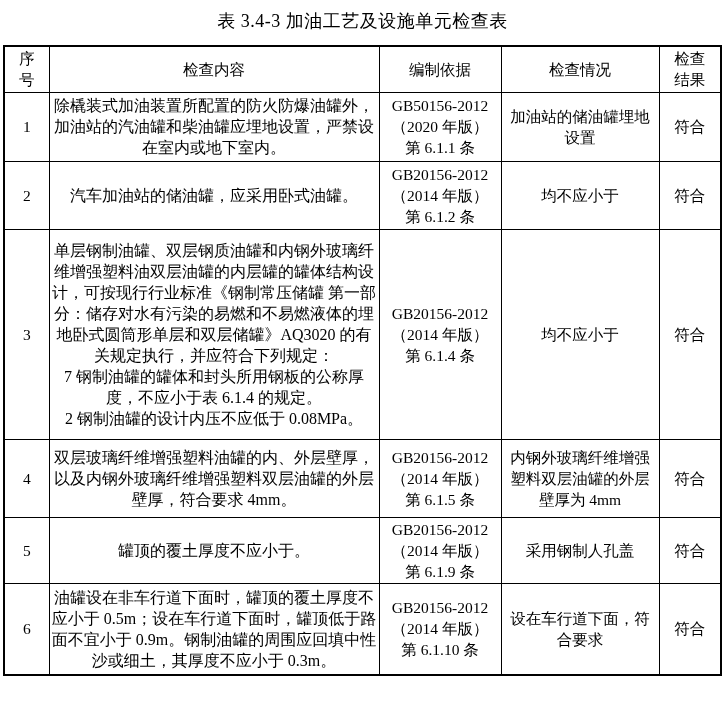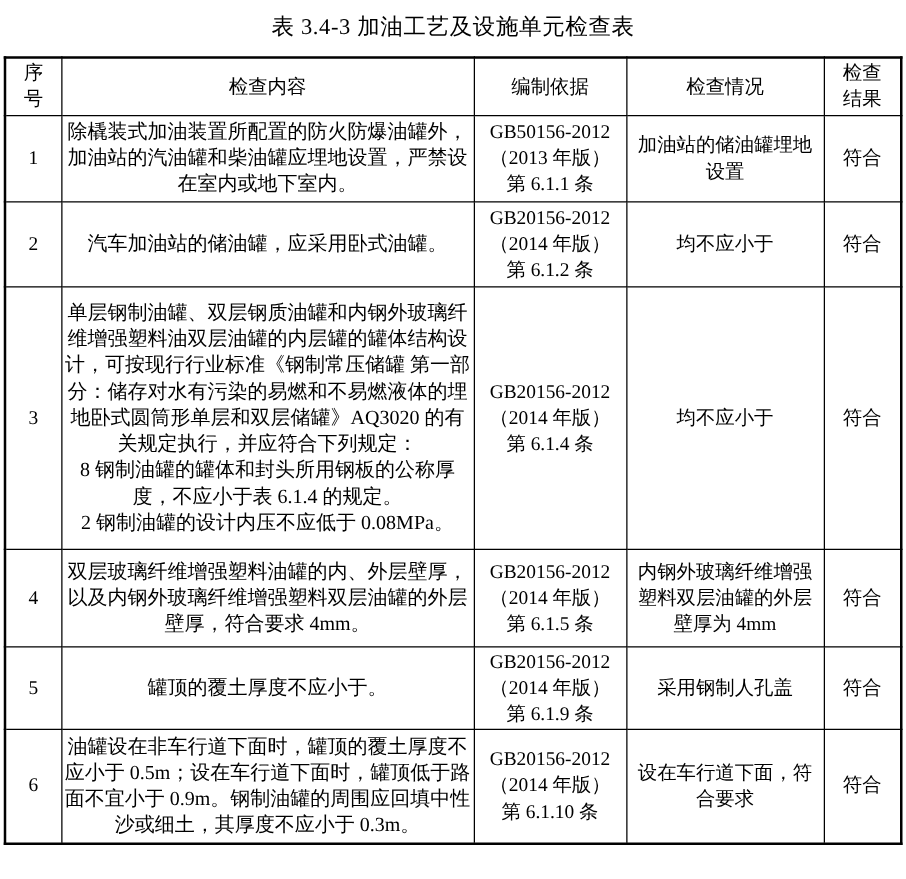--- a/index.html
+++ b/index.html
@@ -73,21 +73,21 @@
 结果</th>
     </tr>
 
 
     <tr class="r1">
       <td class="cell-no">1</td>
       <td class="cell-content">
         <p>除橇装式加油装置所配置的防火防爆油罐外，加油站的汽油罐和柴油罐应埋地设置，严禁设在室内或地下室内。</p>
       </td>
       <td class="cell-basis pre">GB50156-2012
-（2013 年版）
+（2020 年版）
 第 6.1.1 条</td>
       <td class="cell-situation">加油站的储油罐埋地设置</td>
       <td class="cell-result">符合</td>
     </tr>
 
     <tr class="r2">
       <td class="cell-no">2</td>
       <td class="cell-content">
         <p>汽车加油站的储油罐，应采用卧式油罐。</p>
       </td>
@@ -95,21 +95,21 @@
 （2014 年版）
 第 6.1.2 条</td>
       <td class="cell-situation">均不应小于</td>
       <td class="cell-result">符合</td>
     </tr>
 
     <tr class="r3">
       <td class="cell-no">3</td>
       <td class="cell-content">
         <p>单层钢制油罐、双层钢质油罐和内钢外玻璃纤维增强塑料油双层油罐的内层罐的罐体结构设计，可按现行行业标准《钢制常压储罐 第一部分：储存对水有污染的易燃和不易燃液体的埋地卧式圆筒形单层和双层储罐》AQ3020 的有关规定执行，并应符合下列规定：</p>
-        <p>8 钢制油罐的罐体和封头所用钢板的公称厚度，不应小于表 6.1.4 的规定。</p>
+        <p>7 钢制油罐的罐体和封头所用钢板的公称厚度，不应小于表 6.1.4 的规定。</p>
         <p>2 钢制油罐的设计内压不应低于 0.08MPa。</p>
       </td>
       <td class="cell-basis pre">GB20156-2012
 （2014 年版）
 第 6.1.4 条</td>
       <td class="cell-situation">均不应小于</td>
       <td class="cell-result">符合</td>
     </tr>
 
     <tr class="r4">

